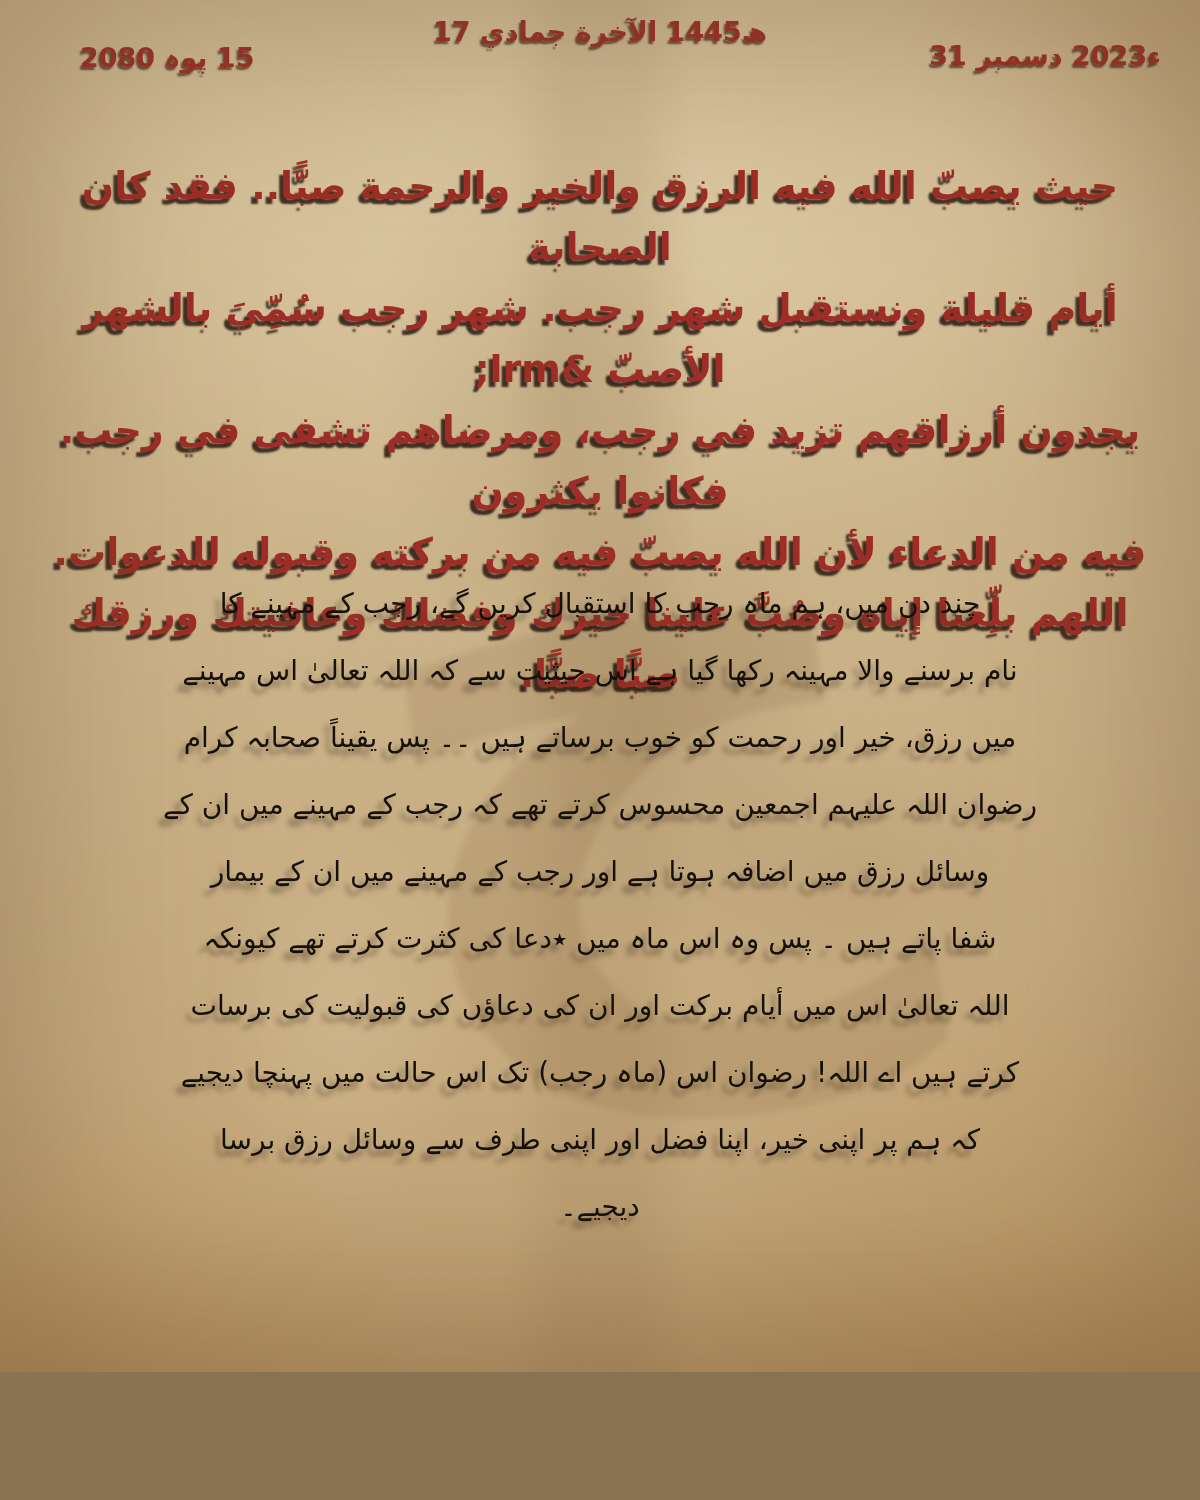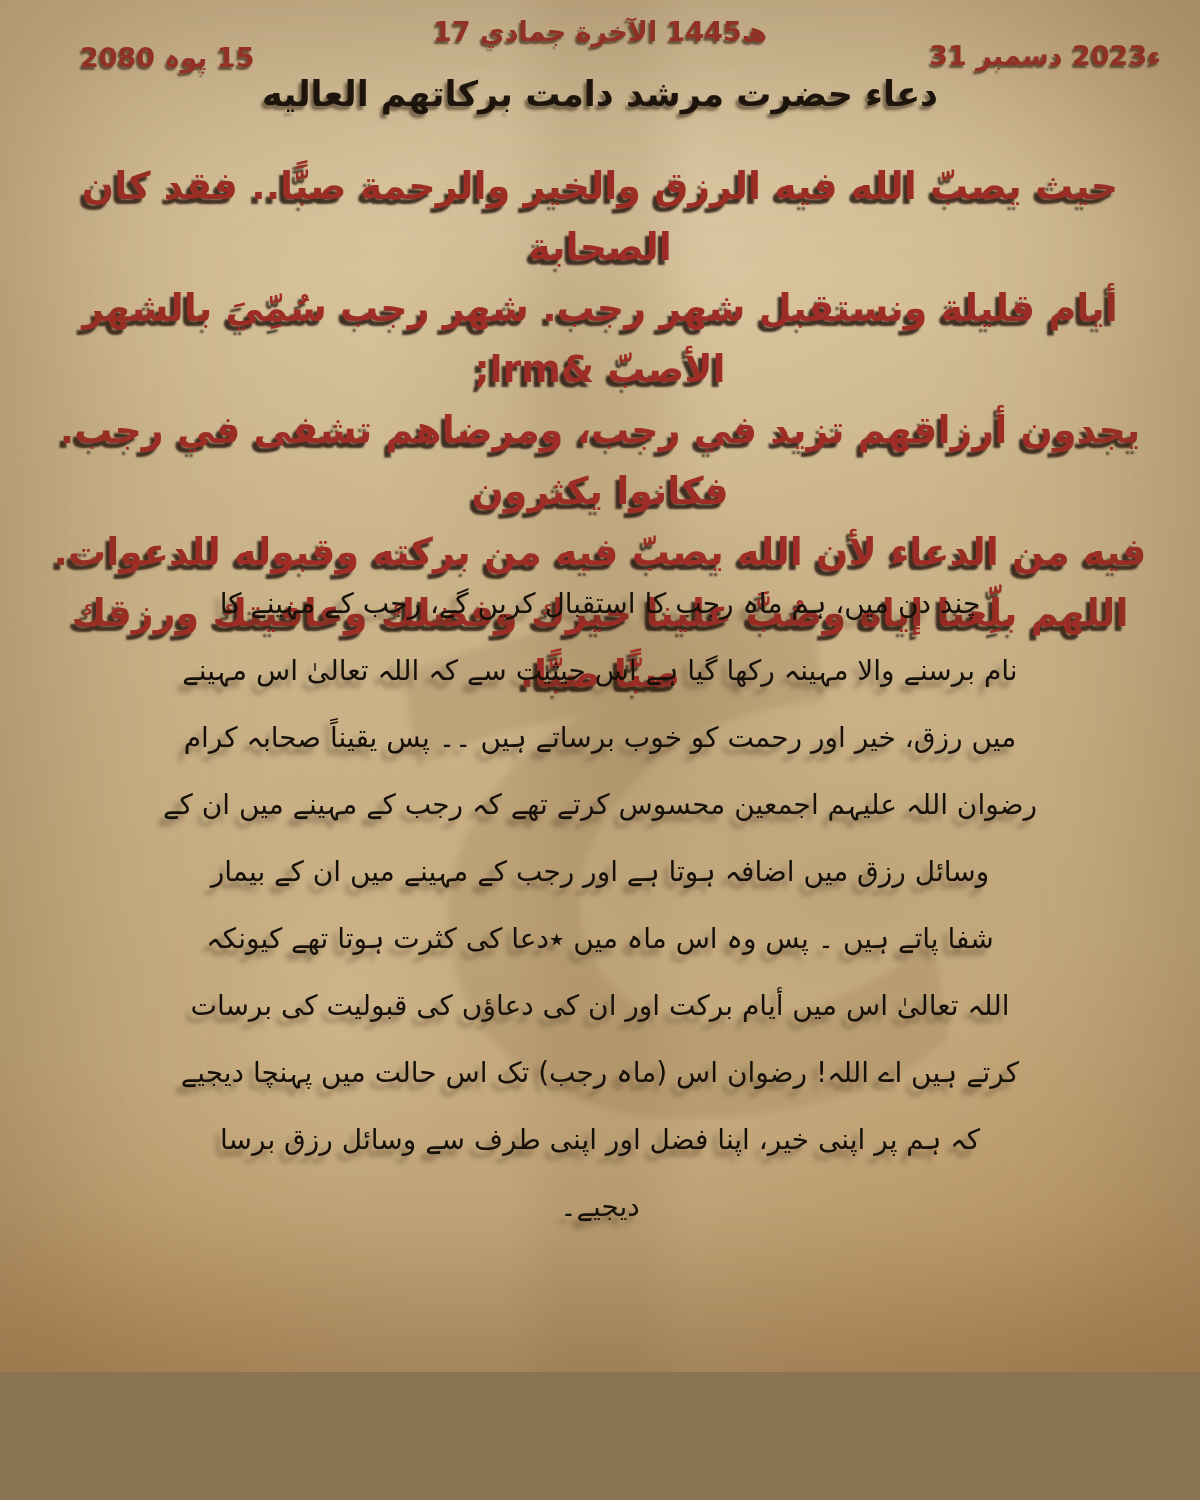--- a/index.html
+++ b/index.html
@@ -59,37 +59,36 @@
 <div class="page">
 
   <div class="stains"></div>
 
   <div class="watermark">ح</div>
 
   <div class="layer hdr-date date-bikrami">15 پوہ 2080</div>
   <div class="layer hdr-date date-hijri">17 جمادي‎ الآخرة‎ 1445ھ</div>
   <div class="layer hdr-date date-greg">31 دسمبر‎ 2023ء</div>
 
-  <h1 class="layer doc-title" style="margin:0;">دعاء حضرت مرشد دامت برکاتهم العالیه</h1>
 
   <section class="layer arabic-block">
     <div>حيث يصبّ الله فيه الرزق والخير والرحمة صبًّا.. فقد كان الصحابة</div>
     <div>أيام قليلة ونستقبل شهر رجب. شهر رجب سُمِّيَ بالشهر الأصبّ &amp;lrm;</div>
     <div>يجدون أرزاقهم تزيد في رجب، ومرضاهم تشفى في رجب. فكانوا يكثرون</div>
     <div>فيه من الدعاء لأن الله يصبّ فيه من بركته وقبوله للدعوات.</div>
     <div>اللهم بلِّغنا إياه وصُبَّ علينا خيرك وفضلك وعافيتك ورزقك صبًّا صبًّا.</div>
   </section>
 
   <section class="layer urdu-block">
     <div>چند دن میں، ہم ماہ رجب کا استقبال کریں گے، رجب کے مہینے کا</div>
     <div>نام برسنے والا مہینہ رکھا گیا ہے اس حیثیت سے کہ اللہ تعالیٰ اس مہینے</div>
     <div>میں رزق، خیر اور رحمت کو خوب برساتے ہیں ۔۔ پس یقیناً صحابہ کرام</div>
     <div>رضوان اللہ علیہم اجمعین محسوس کرتے تھے کہ رجب کے مہینے میں ان کے</div>
     <div>وسائل رزق میں اضافہ ہوتا ہے اور رجب کے مہینے میں ان کے بیمار</div>
-    <div>شفا پاتے ہیں ۔ پس وہ اس ماہ میں ٭دعا کی کثرت ہوتا تھے کیونکہ</div>
+    <div>شفا پاتے ہیں ۔ پس وہ اس ماہ میں ٭دعا کی کثرت کرتے تھے کیونکہ</div>
     <div>اللہ تعالیٰ اس میں أيام برکت اور ان کی دعاؤں کی قبولیت کی برسات</div>
     <div>کرتے ہیں اے اللہ! رضوان اس (ماہ رجب) تک اس حالت میں پہنچا دیجیے</div>
     <div>کہ ہم پر اپنی خیر، اپنا فضل اور اپنی طرف سے وسائل رزق برسا</div>
     <div>دیجیے۔</div>
   </section>
 
   <footer>
     <div class="layer footer-en">Rahimia Institute of Quranic Sciences (Trust) Lahore</div>
     <div class="layer footer-ar">ادارۂ رحیمیہ علومِ قرآنیہ لاہور</div>
   </footer>

